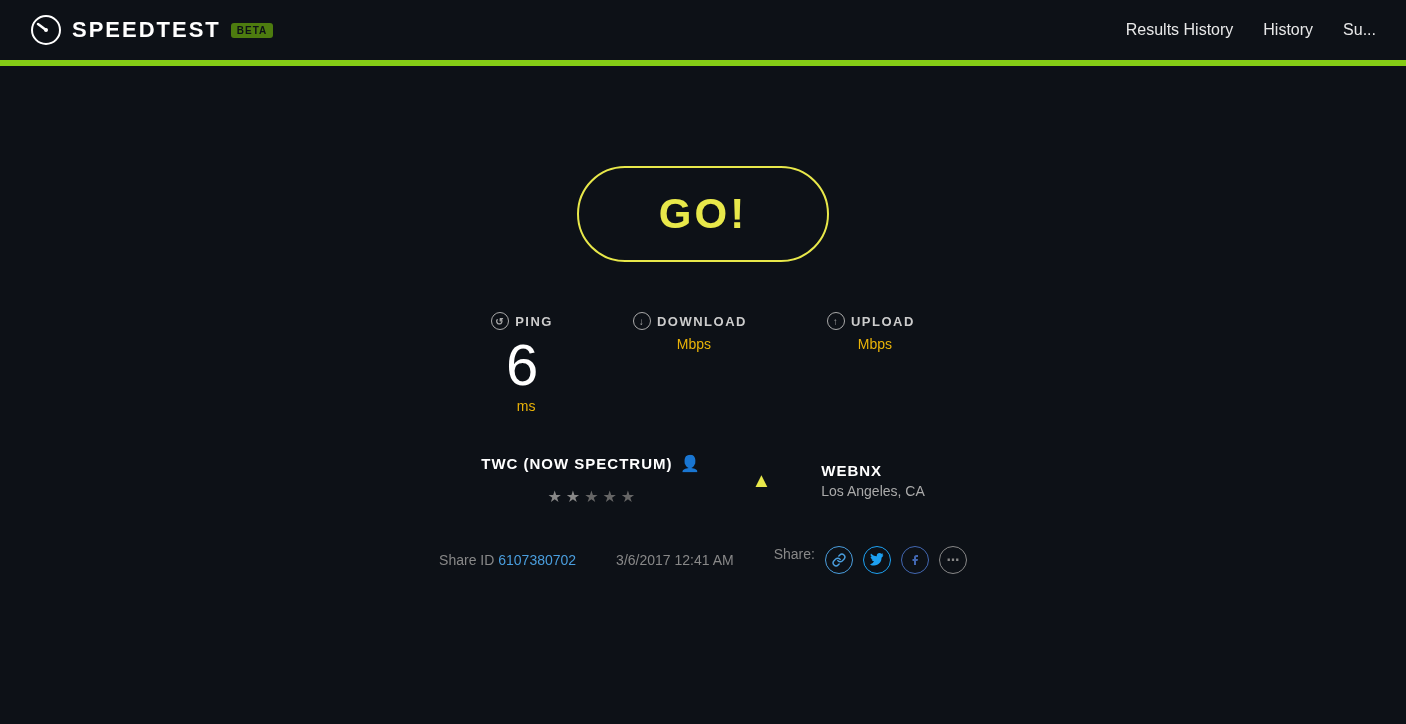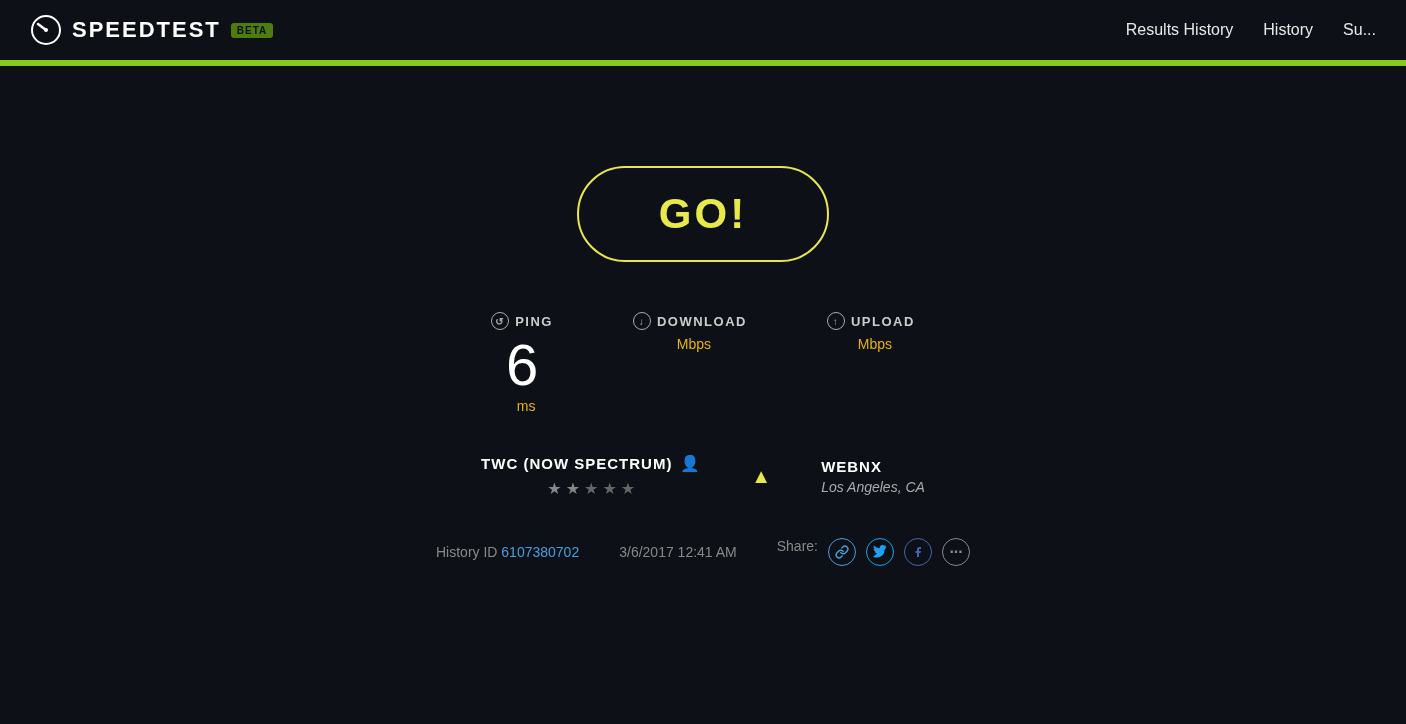--- a/index.html
+++ b/index.html
@@ -152,20 +152,21 @@
       justify-content: center;
       gap: 50px;
       margin-bottom: 30px;
     }
 
     .provider-left {
       display: flex;
       flex-direction: column;
       align-items: center;
       text-align: right;
+      gap: 8px;
     }
 
     .provider-name {
       display: flex;
       align-items: center;
       gap: 8px;
       font-size: 15px;
       font-weight: 700;
       letter-spacing: 1px;
       color: #ffffff;
@@ -207,21 +208,20 @@
       font-size: 15px;
       font-weight: 700;
       letter-spacing: 1px;
       color: #ffffff;
       margin-bottom: 4px;
     }
 
     .server-location {
       font-size: 14px;
       color: #aaaaaa;
-      font-style: italic;
     }
 
     
     .result-footer {
       display: flex;
       align-items: center;
       justify-content: center;
       gap: 40px;
       font-size: 14px;
       color: #888888;
@@ -353,21 +353,21 @@
 
     <div class="server-right">
       <div class="server-name">WEBNX</div>
       <div class="server-location">Los Angeles, CA</div>
     </div>
 
   </div>
 
   <div class="result-footer">
     <span class="result-id-label">
-      <span>History ID</span>&nbsp;<span class="result-id-value">6107380702</span>
+      <span>Share ID</span>&nbsp;<span class="result-id-value">6107380702</span>
     </span>
     <span class="result-date">3/6/2017 12:41 AM</span>
     <div class="share-row">
       <span class="share-label">Share:</span>
       <div class="share-icon" title="Copy link">
         <svg width="14" height="14" viewBox="0 0 24 24" fill="none" stroke="#4a9ede" stroke-width="2.5" stroke-linecap="round">
           <path d="M10 13a5 5 0 0 0 7.54.54l3-3a5 5 0 0 0-7.07-7.07l-1.72 1.71"></path>
           <path d="M14 11a5 5 0 0 0-7.54-.54l-3 3a5 5 0 0 0 7.07 7.07l1.71-1.71"></path>
         </svg>
       </div>

